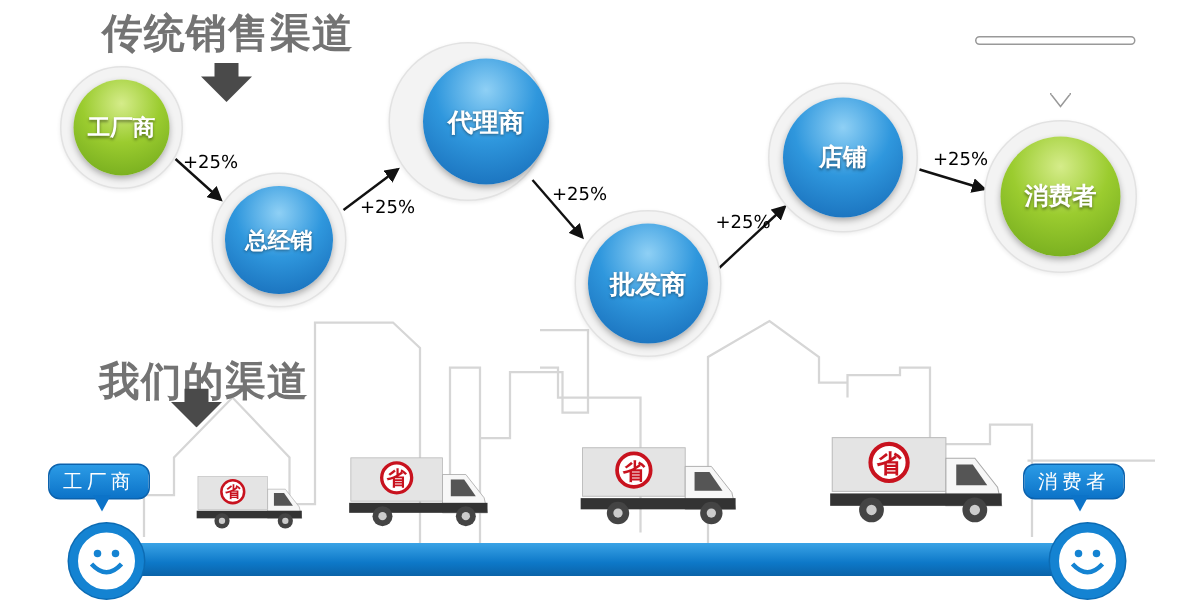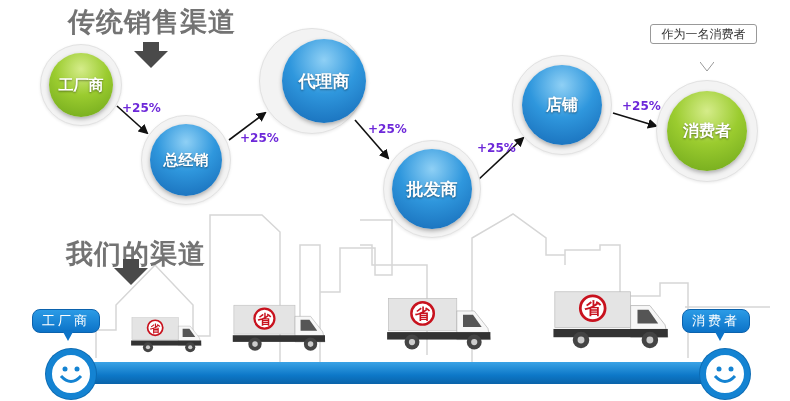--- a/index.html
+++ b/index.html
@@ -5,21 +5,21 @@
   html, body { margin:0; padding:0; }
   body { width:790px; height:401px; position:relative; overflow:hidden; background:#ffffff;
          font-family:"DejaVu Sans", sans-serif; }
   .title { position:absolute; font-weight:bold; color:#737373; font-size:27px; letter-spacing:1px; }
   .node { position:absolute; border-radius:50%; background:#f3f3f3; border:1px solid #e2e2e2;
           box-shadow:0 1px 3px rgba(0,0,0,0.08); }
   .node .ball { position:absolute; border-radius:50%; display:flex; align-items:center; justify-content:center;
                 color:#fff; font-weight:bold; text-shadow:0 1px 2px rgba(0,0,0,0.45); box-shadow:0 2px 4px rgba(0,0,0,0.3); }
   .ball.green { background:radial-gradient(circle at 50% 25%, #d5ec8a 0%, #9bcc2f 45%, #6da51a 100%); }
   .ball.blue { background:radial-gradient(circle at 50% 25%, #8fd0f5 0%, #2f97dd 45%, #1467b4 100%); }
-  .pct { position:absolute; font-size:12px; font-weight:bold; color:#6d28d9; }
+  .pct { position:absolute; font-size:12px; font-weight:normal; color:#000000; }
   .bubble { position:absolute; background:#fff; border:1px solid #999; border-radius:3px;
             font-size:12px; line-height:14px; color:#333; padding:2px 5px; text-align:center; }
   .city { position:absolute; left:0; top:0; }
   .bar { position:absolute; left:60px; top:362px; width:660px; height:22px;
          background:linear-gradient(#3aa3e6, #0d78c8 60%, #0a63a9); }
   .smile { position:absolute; width:38px; height:38px; border-radius:50%; background:#fff;
            border:6px solid #1483d2; box-shadow:0 0 0 1px #0c6bb3; }
   .tag { position:absolute; background:linear-gradient(#2b9be6,#0c73c8); color:#fff; font-size:13px;
          border-radius:8px; padding:2px 9px; letter-spacing:3px; border:1px solid #0b62ad; }
   .truck { position:absolute; }
@@ -83,21 +83,20 @@
 <div class="node" style="left:512px; top:55px; width:98px; height:98px;">
   <div class="ball blue" style="left:9px; top:9px; width:80px; height:80px; font-size:16px;">店铺</div>
 </div>
 <span class="pct" style="left:622px; top:99px;">+25%</span>
 
 <div class="node" style="left:656px; top:80px; width:100px; height:100px;">
   <div class="ball green" style="left:10px; top:10px; width:80px; height:80px; font-size:16px;">消费者</div>
 </div>
 
 <div class="bubble" style="left:650px; top:24px; width:95px;">
-  <div>作为一名消费者</div>
 </div>
 <svg style="position:absolute; left:700px; top:62px;" width="14" height="10">
   <polygon points="0,0 14,0 7,9" fill="#fff" stroke="#999"></polygon>
   <line x1="1" y1="0" x2="13" y2="0" stroke="#fff" stroke-width="2"></line>
 </svg>
 
 <div class="title" style="left:66px; top:236px;">我们的渠道</div>
 <svg style="position:absolute; left:114px; top:259px;" width="34" height="26">
   <rect x="9" y="0" width="16" height="10" fill="#4a4a4a"></rect>
   <polygon points="0,9 34,9 17,26" fill="#4a4a4a"></polygon>

